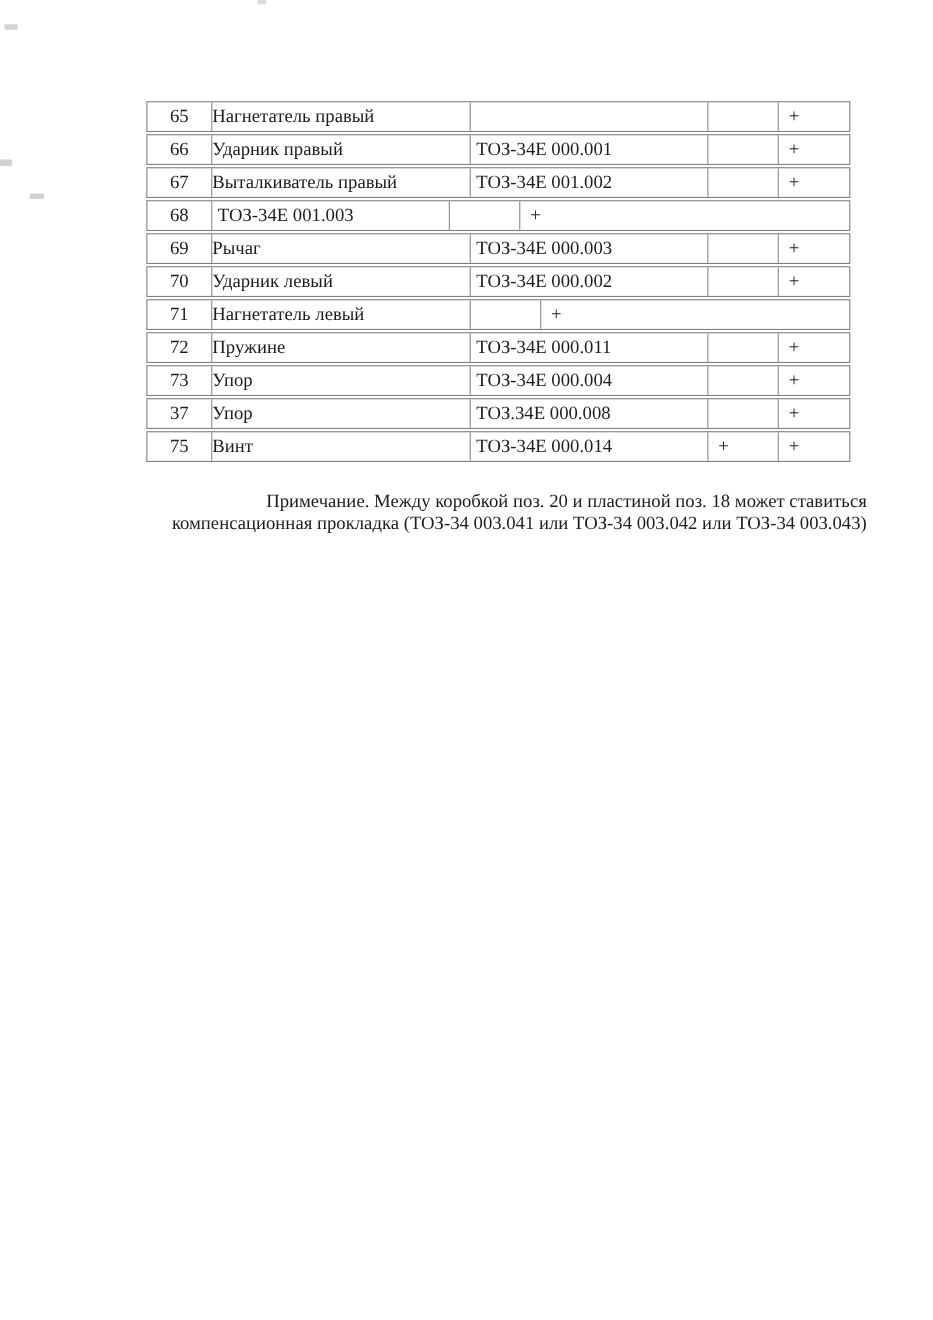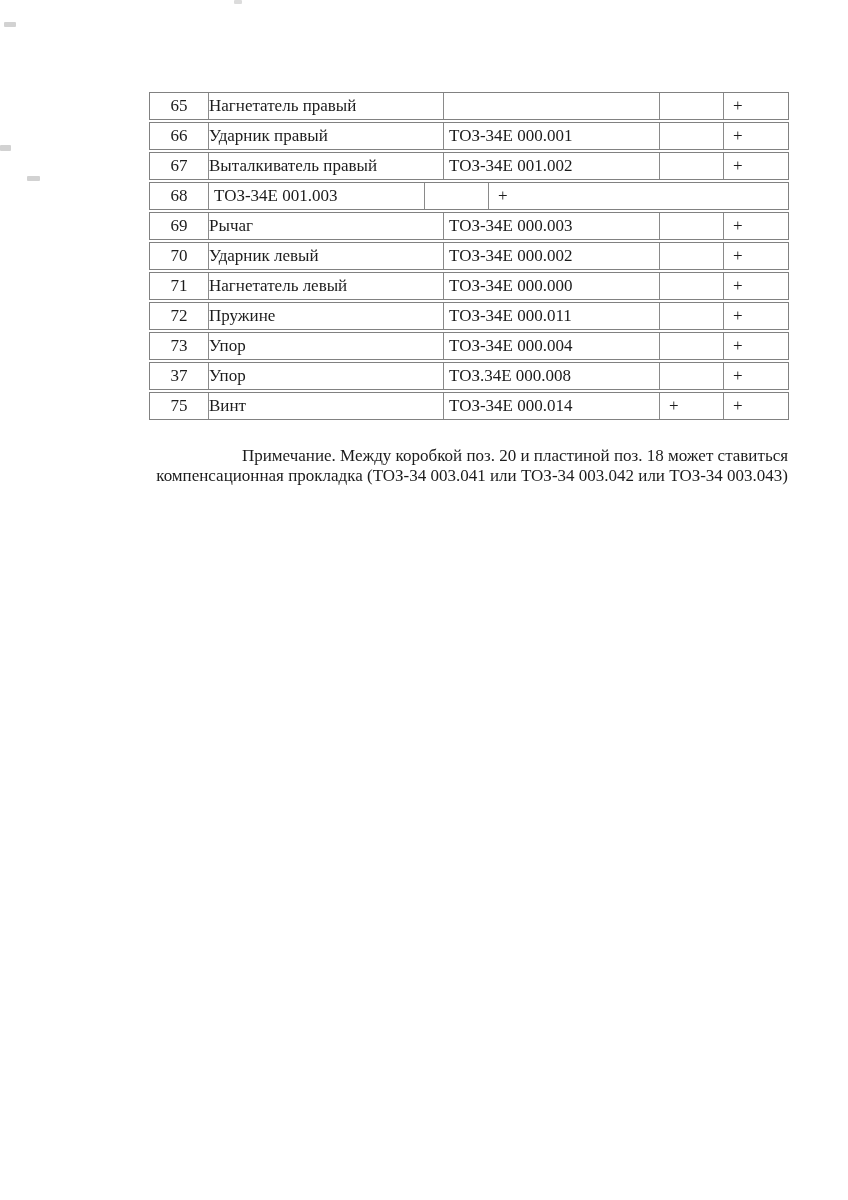--- a/index.html
+++ b/index.html
@@ -6,21 +6,21 @@
   body {
     width: 848px; height: 1200px;
     background: #ffffff;
     font-family: "Liberation Serif", "DejaVu Serif", serif;
     color: #1c1c1c;
     position: relative;
     overflow: hidden;
   }
   .page { position: absolute; left: 0; top: 0; width: 848px; height: 1200px; background: #ffffff; }
 
-  .parts-table { position: absolute; left: 133px; top: 92px; width: 604px; margin-left: 16px; }
+  .parts-table { position: absolute; left: 133px; top: 92px; width: 604px; }
   .trow {
     box-sizing: border-box;
     display: flex;
     width: 640px; height: 28px;
     border: 1px solid #818181;
     margin-bottom: 2px;
     background: #ffffff;
   }
   .tcell {
     box-sizing: border-box;
@@ -106,21 +106,20 @@
       <div class="tcell c-num">70</div>
       <div class="tcell c-name">Ударник левый</div>
       <div class="tcell c-part">ТОЗ-34Е 000.002</div>
       <div class="tcell c-f1"></div>
       <div class="tcell c-f2">+</div>
     </div>
 
     <div class="trow">
       <div class="tcell c-num">71</div>
       <div class="tcell c-name">Нагнетатель левый</div>
-      <div class="tcell c-part">ТОЗ-34Е 000.000</div>
       <div class="tcell c-f1"></div>
       <div class="tcell c-f2">+</div>
     </div>
 
     <div class="trow">
       <div class="tcell c-num">72</div>
       <div class="tcell c-name">Пружине</div>
       <div class="tcell c-part">ТОЗ-34Е 000.011</div>
       <div class="tcell c-f1"></div>
       <div class="tcell c-f2">+</div>

